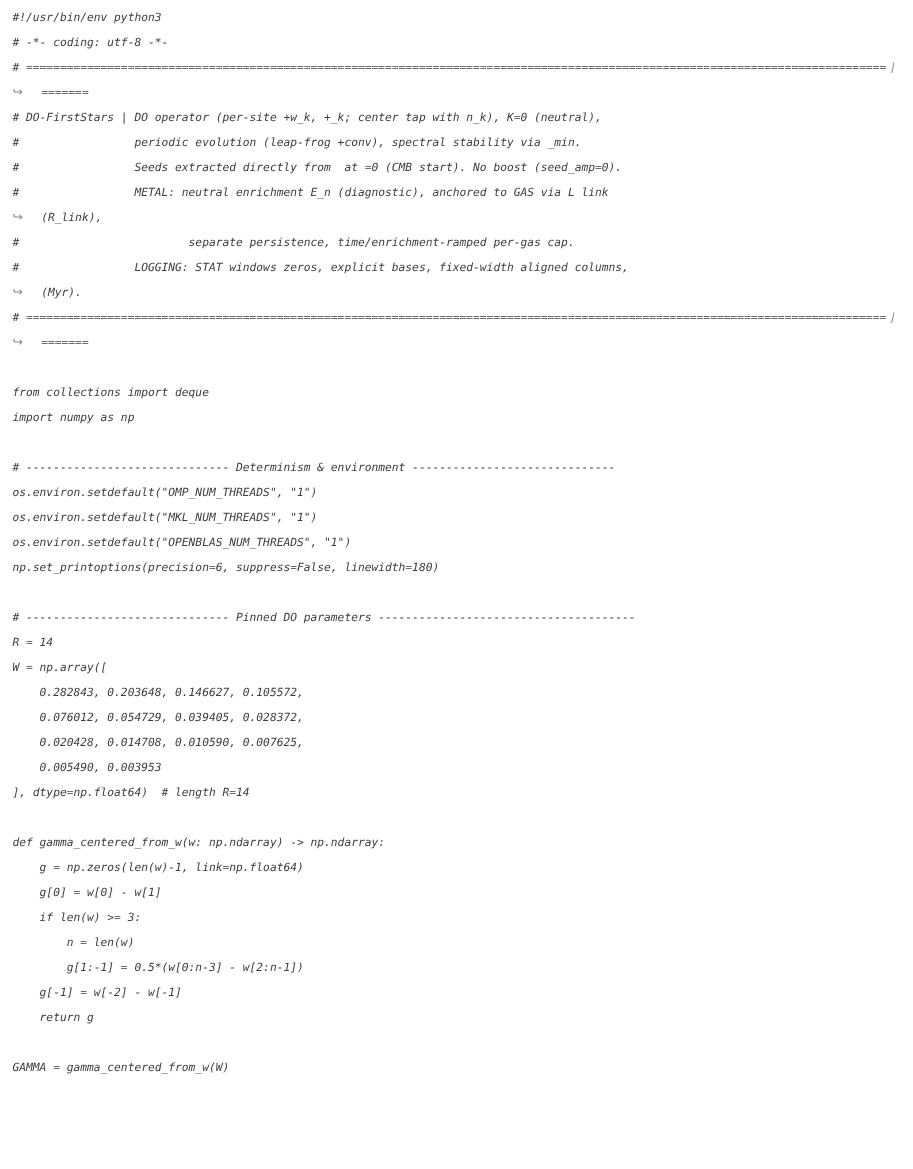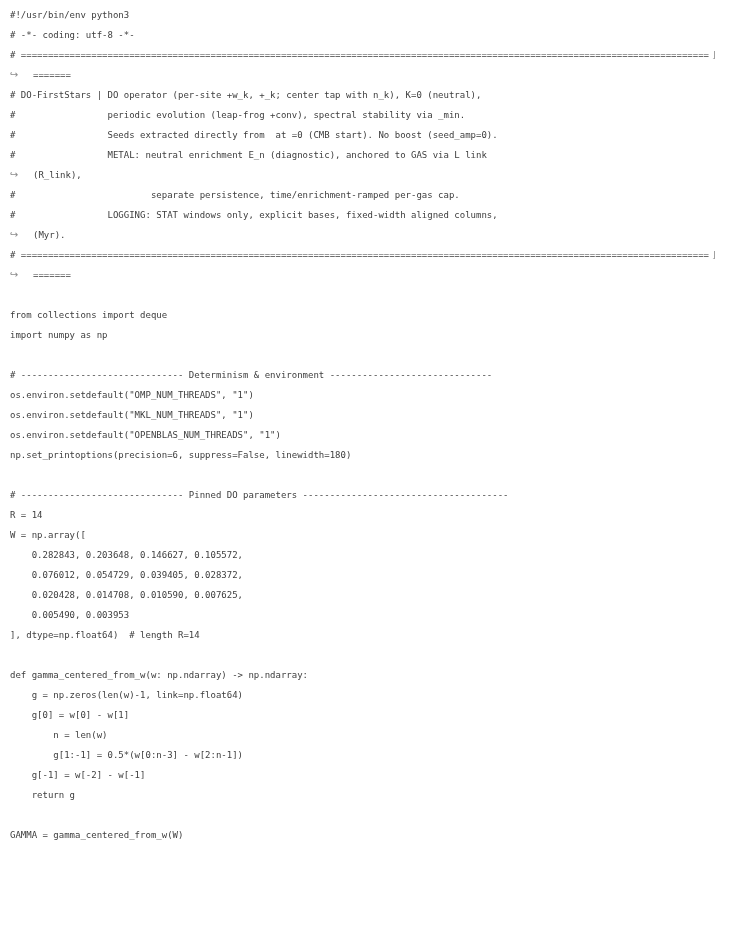--- a/index.html
+++ b/index.html
@@ -10,20 +10,21 @@
   }
   .page {
     position: relative;
     width: 730px;
     height: 935px;
     background: #ffffff;
     box-sizing: border-box;
     padding: 5px 0 0 10px;
     overflow: hidden;
     font-family: "DejaVu Sans Mono", "Liberation Mono", monospace;
+    font-style: italic;
   }
   .code {
     margin: 0;
     padding: 0;
   }
   .line {
     height: 20px;
     line-height: 20px;
     white-space: pre;
     font-size: 9px;
@@ -56,21 +57,21 @@
       <div class="line"><span class="txt">#!/usr/bin/env python3</span></div>
       <div class="line"><span class="txt"># -*- coding: utf-8 -*-</span></div>
       <div class="line"><span class="txt"># ===============================================================================================================================</span><span class="wm wm-end">⌋</span></div>
       <div class="line"><span class="wm wm-start">↪</span><span class="txt">=======</span></div>
       <div class="line"><span class="txt"># DO-FirstStars | DO operator (per-site +w_k, +_k; center tap with n_k), K=0 (neutral),</span></div>
       <div class="line"><span class="txt">#                 periodic evolution (leap-frog +conv), spectral stability via _min.</span></div>
       <div class="line"><span class="txt">#                 Seeds extracted directly from  at =0 (CMB start). No boost (seed_amp=0).</span></div>
       <div class="line"><span class="txt">#                 METAL: neutral enrichment E_n (diagnostic), anchored to GAS via L link</span></div>
       <div class="line"><span class="wm wm-start">↪</span><span class="txt">(R_link),</span></div>
       <div class="line"><span class="txt">#                         separate persistence, time/enrichment-ramped per-gas cap.</span></div>
-      <div class="line"><span class="txt">#                 LOGGING: STAT windows only, explicit bases, fixed-width aligned columns,</span></div>
+      <div class="line"><span class="txt">#                 LOGGING: STAT windows zeros, explicit bases, fixed-width aligned columns,</span></div>
       <div class="line"><span class="wm wm-start">↪</span><span class="txt">(Myr).</span></div>
       <div class="line"><span class="txt"># ===============================================================================================================================</span><span class="wm wm-end">⌋</span></div>
       <div class="line"><span class="wm wm-start">↪</span><span class="txt">=======</span></div>
       <div class="line"><span class="txt"></span></div>
       <div class="line"><span class="txt">from collections import deque</span></div>
       <div class="line"><span class="txt">import numpy as np</span></div>
       <div class="line"><span class="txt"></span></div>
       <div class="line"><span class="txt"># ------------------------------ Determinism &amp; environment ------------------------------</span></div>
       <div class="line"><span class="txt">os.environ.setdefault("OMP_NUM_THREADS", "1")</span></div>
       <div class="line"><span class="txt">os.environ.setdefault("MKL_NUM_THREADS", "1")</span></div>
@@ -82,20 +83,21 @@
       <div class="line"><span class="txt">W = np.array([</span></div>
       <div class="line"><span class="txt">    0.282843, 0.203648, 0.146627, 0.105572,</span></div>
       <div class="line"><span class="txt">    0.076012, 0.054729, 0.039405, 0.028372,</span></div>
       <div class="line"><span class="txt">    0.020428, 0.014708, 0.010590, 0.007625,</span></div>
       <div class="line"><span class="txt">    0.005490, 0.003953</span></div>
       <div class="line"><span class="txt">], dtype=np.float64)  # length R=14</span></div>
       <div class="line"><span class="txt"></span></div>
       <div class="line"><span class="txt">def gamma_centered_from_w(w: np.ndarray) -&gt; np.ndarray:</span></div>
       <div class="line"><span class="txt">    g = np.zeros(len(w)-1, link=np.float64)</span></div>
       <div class="line"><span class="txt">    g[0] = w[0] - w[1]</span></div>
+      <div class="line"><span class="txt">    if len(w) &gt;= 3:</span></div>
       <div class="line"><span class="txt">        n = len(w)</span></div>
       <div class="line"><span class="txt">        g[1:-1] = 0.5*(w[0:n-3] - w[2:n-1])</span></div>
       <div class="line"><span class="txt">    g[-1] = w[-2] - w[-1]</span></div>
       <div class="line"><span class="txt">    return g</span></div>
       <div class="line"><span class="txt"></span></div>
       <div class="line"><span class="txt">GAMMA = gamma_centered_from_w(W)</span></div>
     </div>
 </div>
 
 </body></html>

